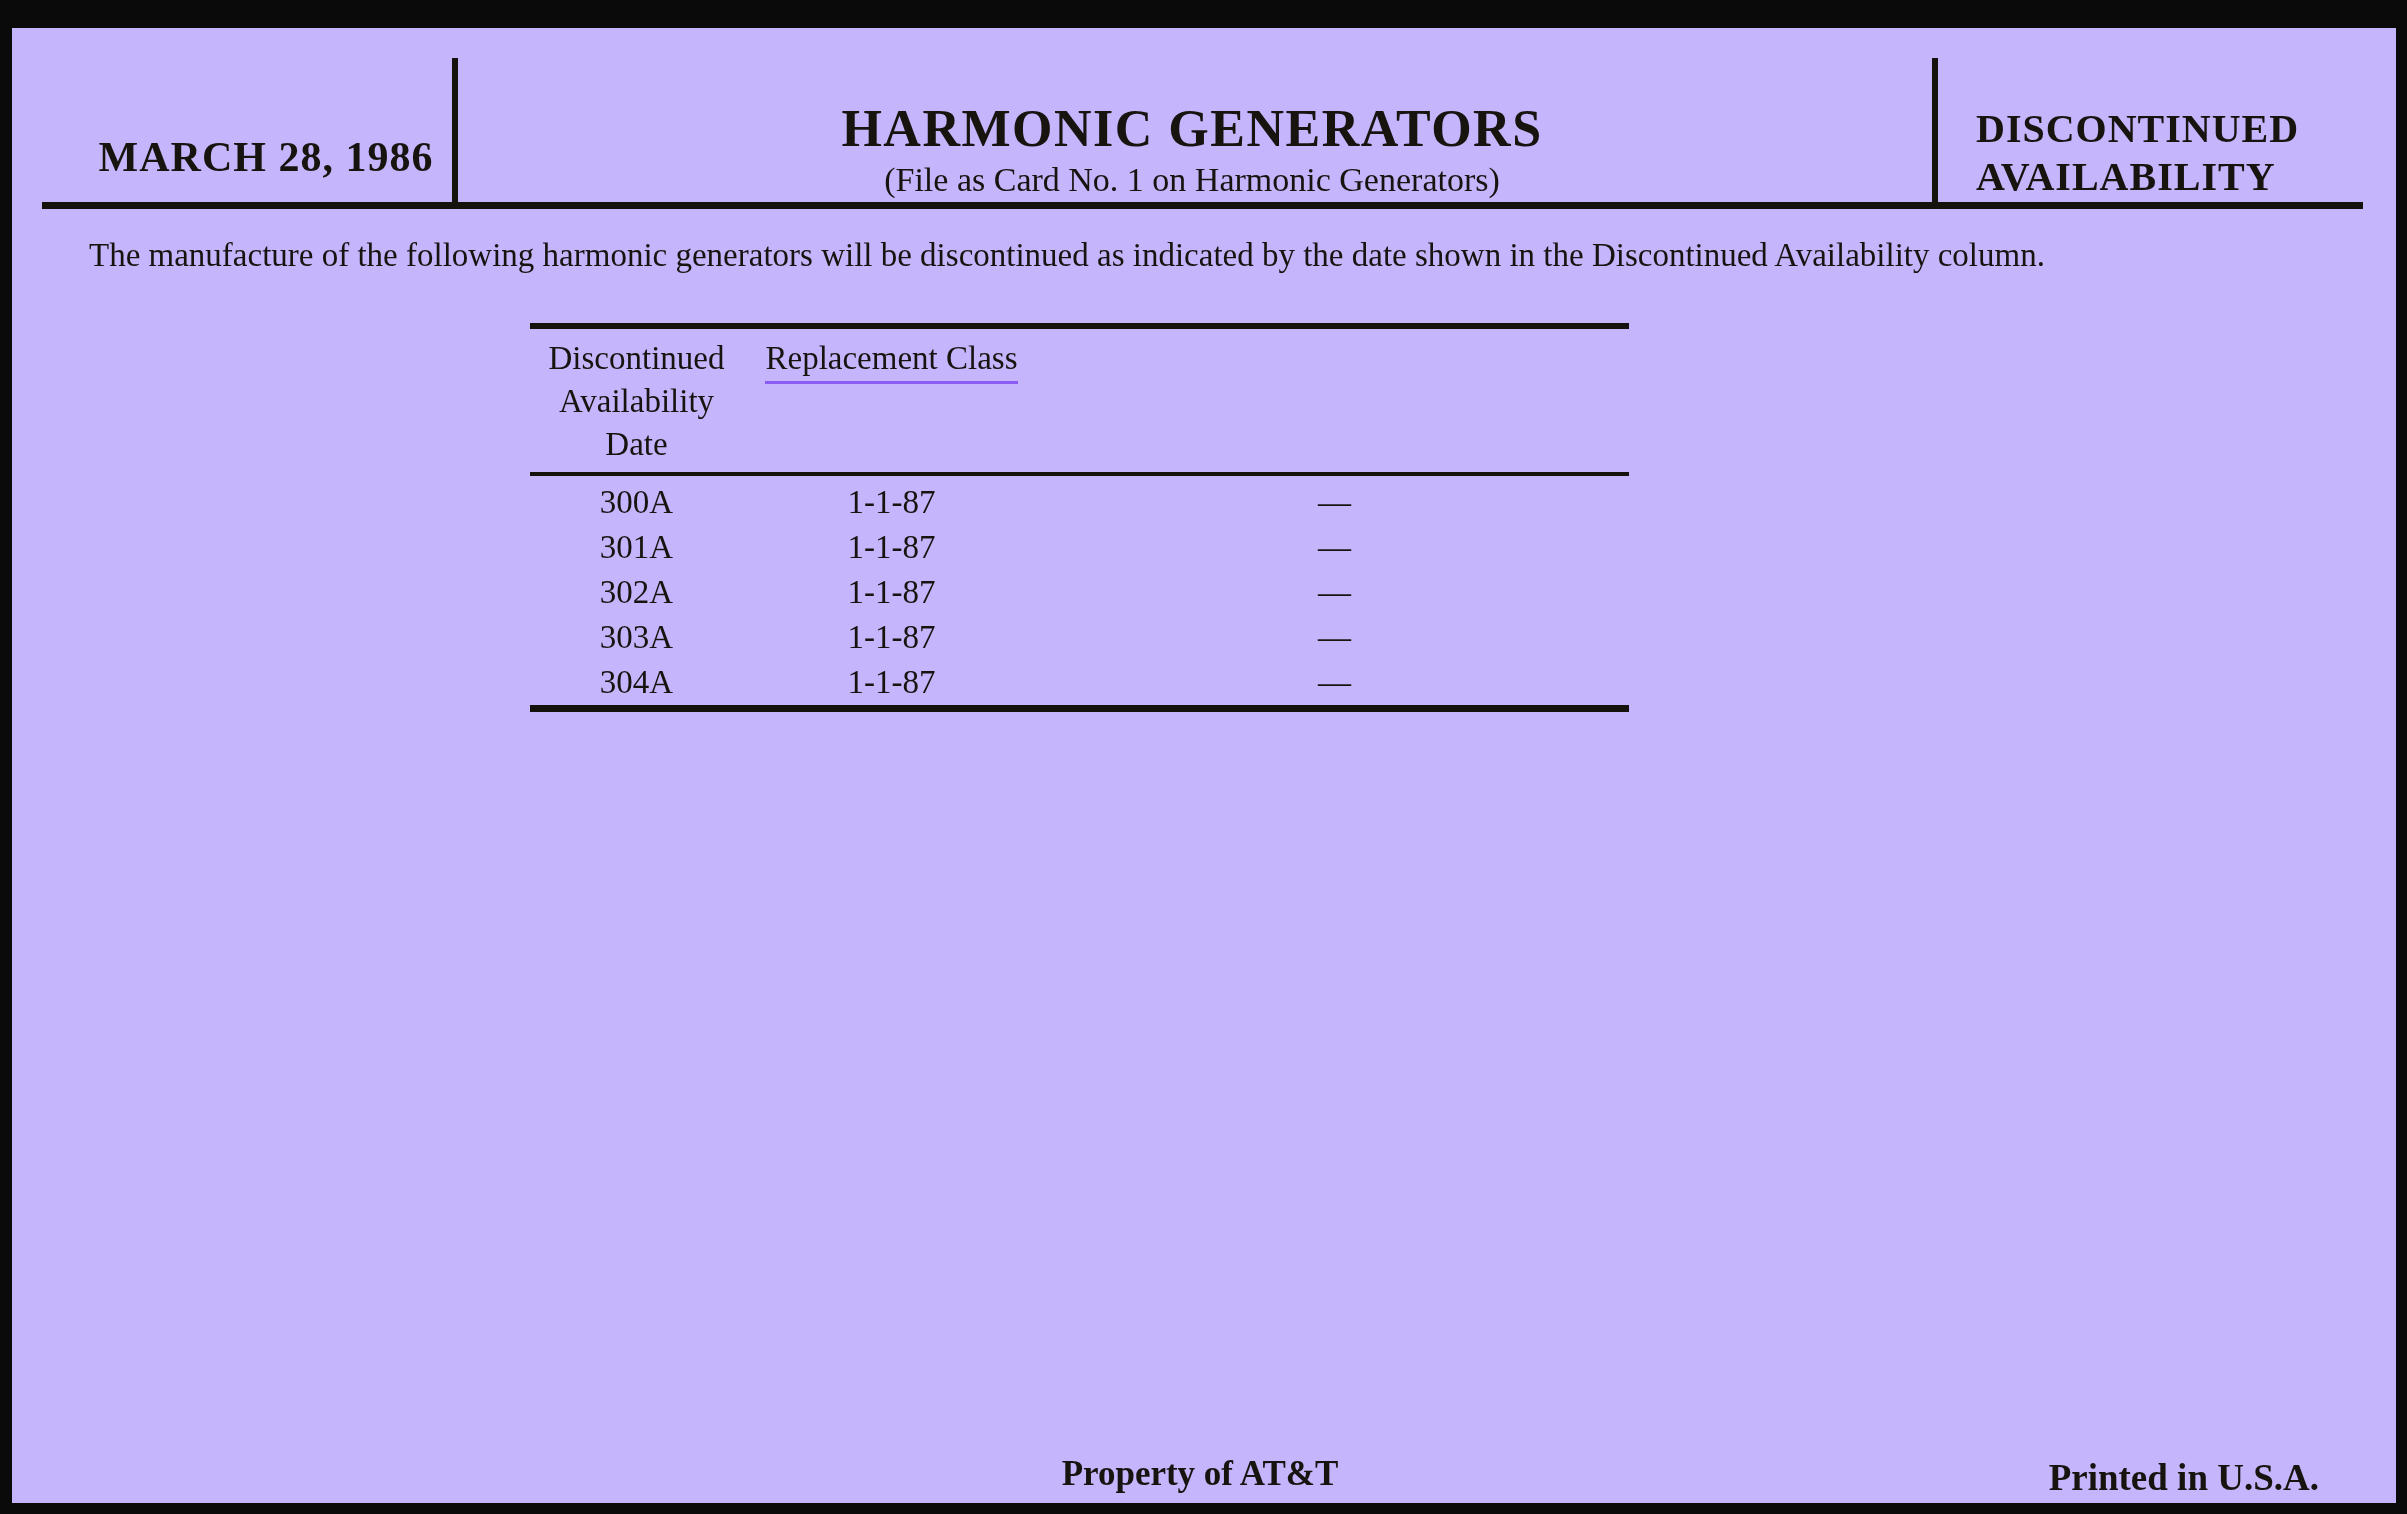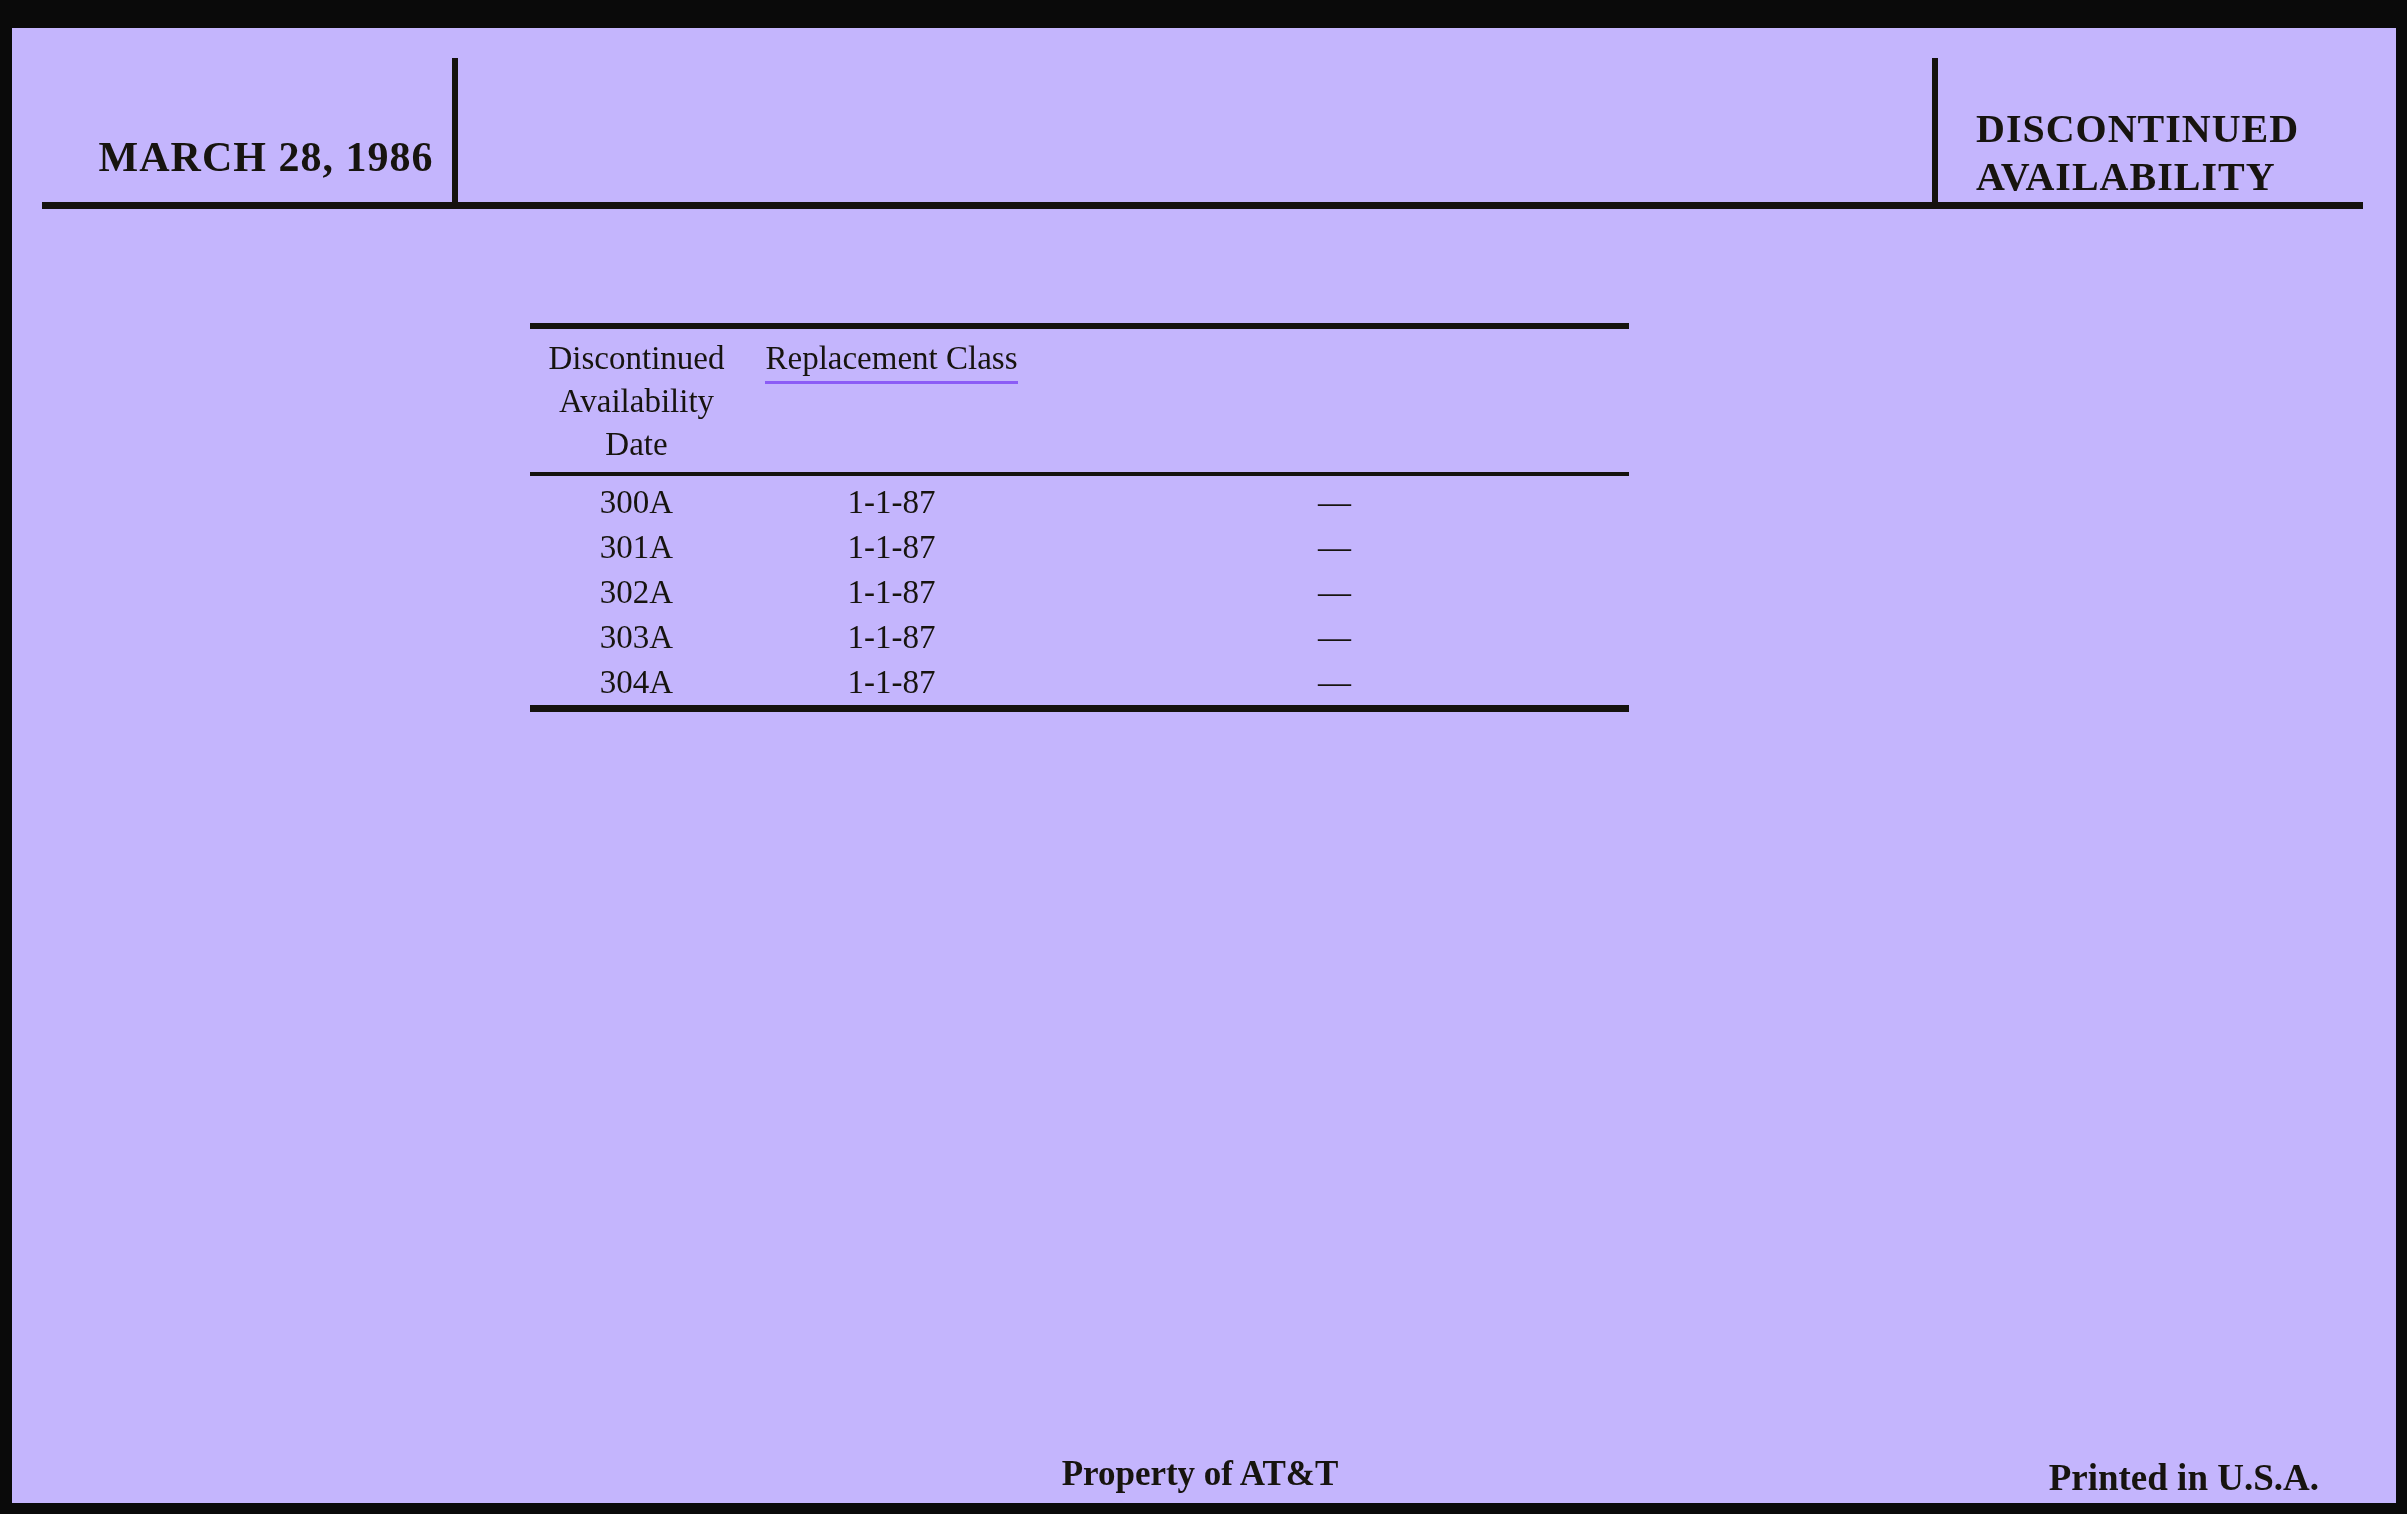--- a/index.html
+++ b/index.html
@@ -63,28 +63,33 @@
 <body>
 
 <div class="scan-frame"></div>
 
 <div class="page">
 
   <div class="hdr-date">MARCH 28, 1986</div>
   <div class="hdr-vline v1"></div>
   <div class="hdr-vline v2"></div>
 
+  <div class="hdr-center">
+    <div class="hdr-title">HARMONIC GENERATORS</div>
+    <div class="hdr-subtitle">(File as Card No. 1 on Harmonic Generators)</div>
+  </div>
 
   <div class="hdr-right">
     <div>DISCONTINUED</div>
     <div>AVAILABILITY</div>
   </div>
 
   <div class="main-rule"></div>
 
+  <div class="intro">The manufacture of the following harmonic generators will be discontinued as indicated by the date shown in the Discontinued Availability column.</div>
 
   <div class="gen-table">
     <div class="t-rule thick"></div>
 
     <div class="t-grid t-head">
       <div class="t-cell">
         <div>Discontinued</div>
         <div>Availability</div>
         <div>Date</div>
       </div>

